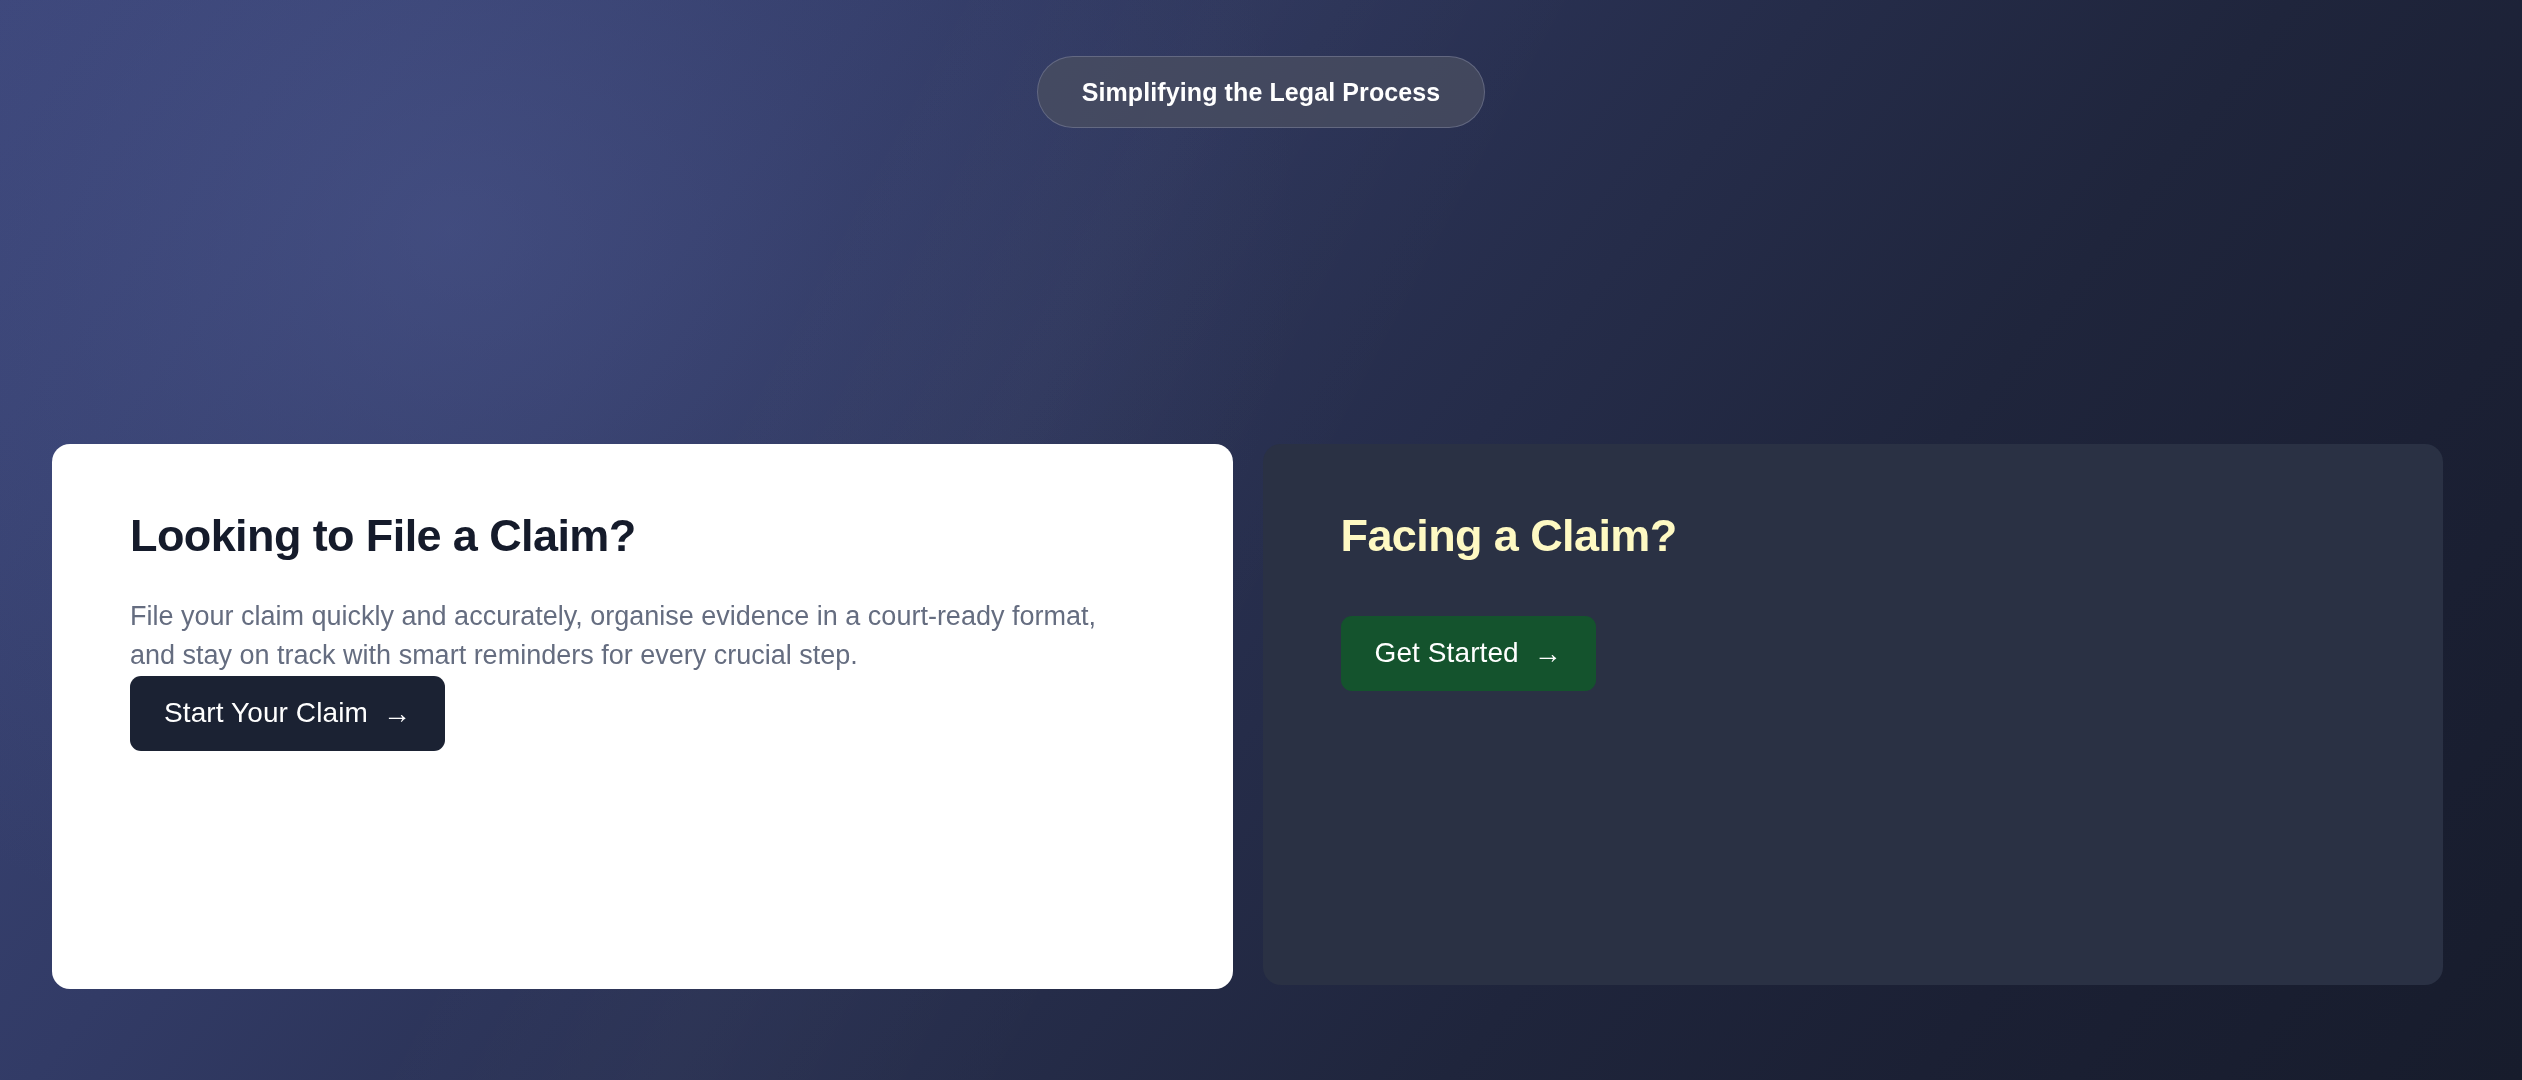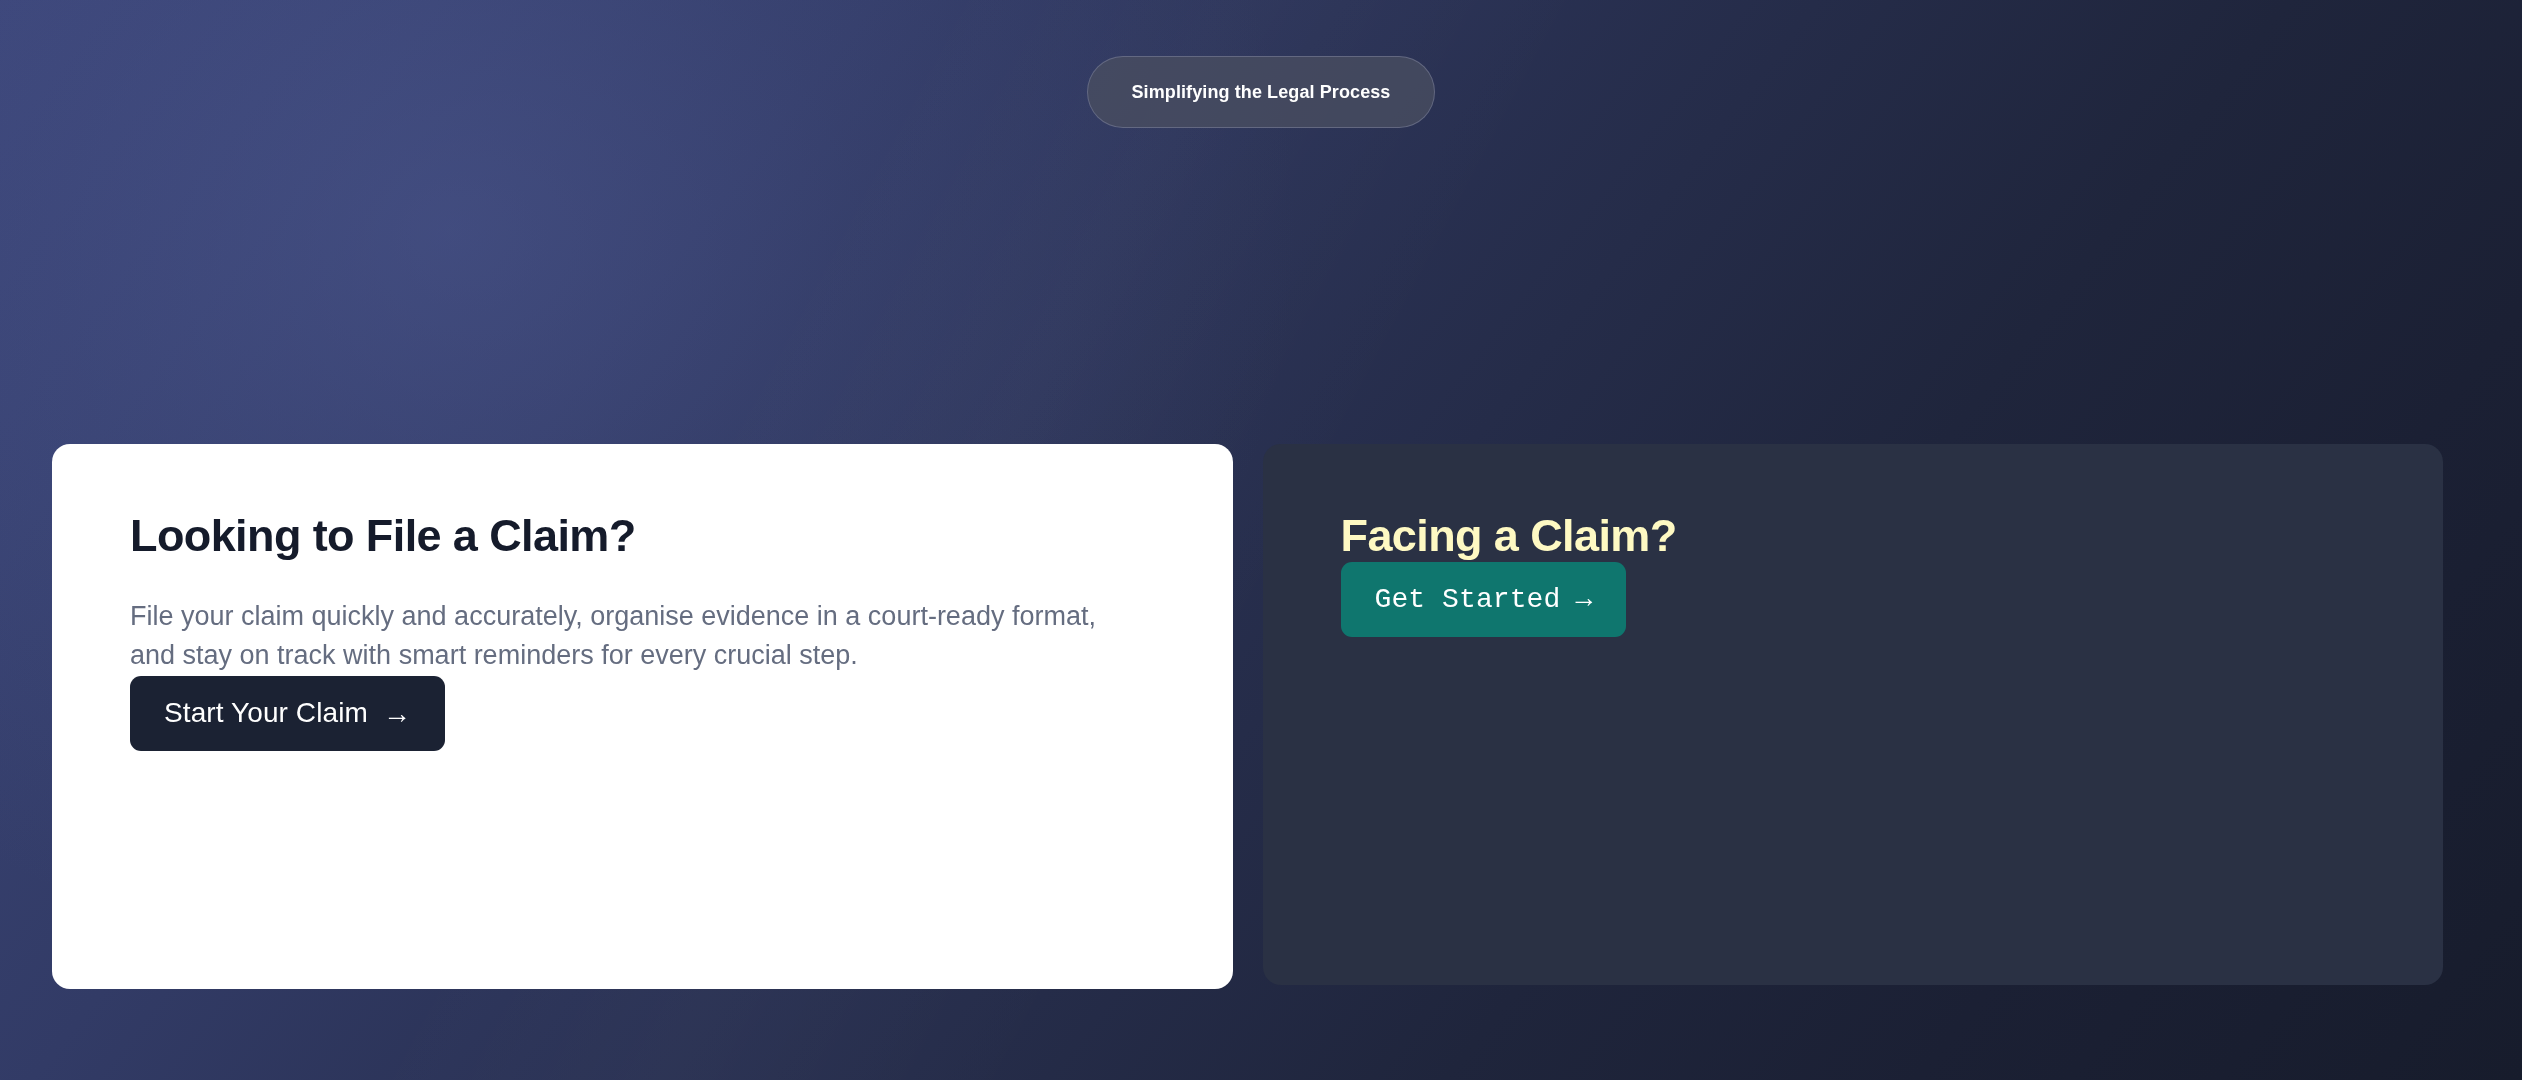--- a/index.html
+++ b/index.html
@@ -81,21 +81,21 @@
     display: inline-flex;
     align-items: center;
     justify-content: center;
     height: 72px;
     padding: 0 44px;
     border-radius: 999px;
     background: rgba(72, 77, 96, 0.80);
     border: 1px solid rgba(160, 168, 196, 0.34);
     box-sizing: border-box;
     color: #ffffff;
-    font-size: 18px;
+    font-size: 25px;
     font-weight: bold;
     letter-spacing: 0.1px;
     white-space: nowrap;
   }
 
   
   .headline {
     position: absolute;
     left: 0;
     top: 186px;
@@ -175,22 +175,22 @@
     cursor: pointer;
     white-space: nowrap;
     padding: 0 34px;
     height: 75px;
     box-sizing: border-box;
   }
   .card-light .card-cta {
     background: #1b2233;
   }
   .card-dark .card-cta {
-    background: #0f766e;
-    font-family: Liberation Mono, monospace;
+    background: #14532d;
+    margin-top: 54px;
   }
   .cta-arrow {
     font-size: 28px;
     line-height: 1;
     display: inline-block;
     transform: translateY(1px);
   }
 </style>
 </head>
 <body>

